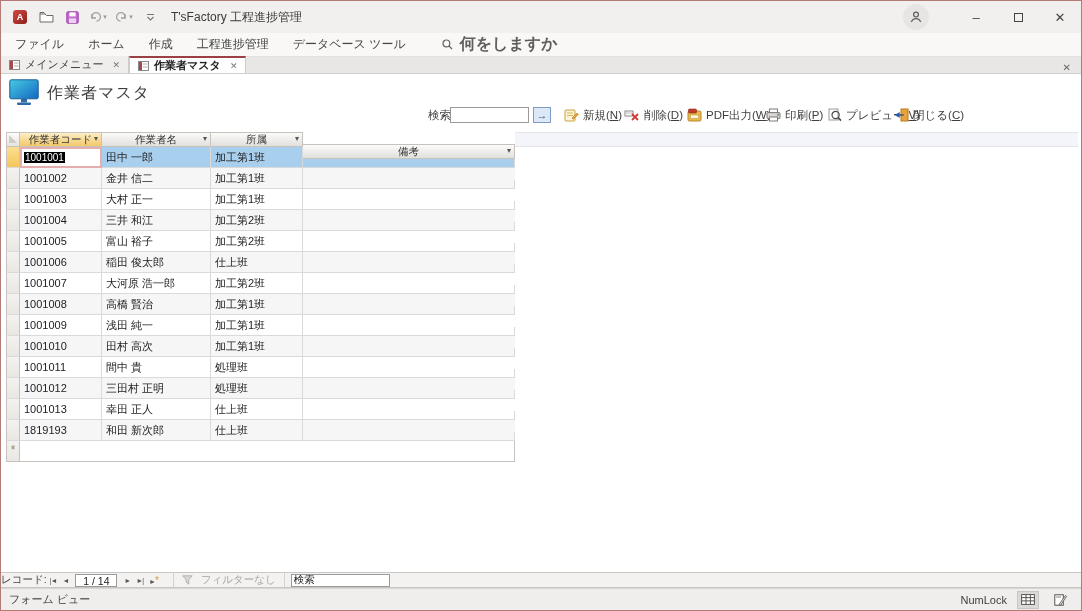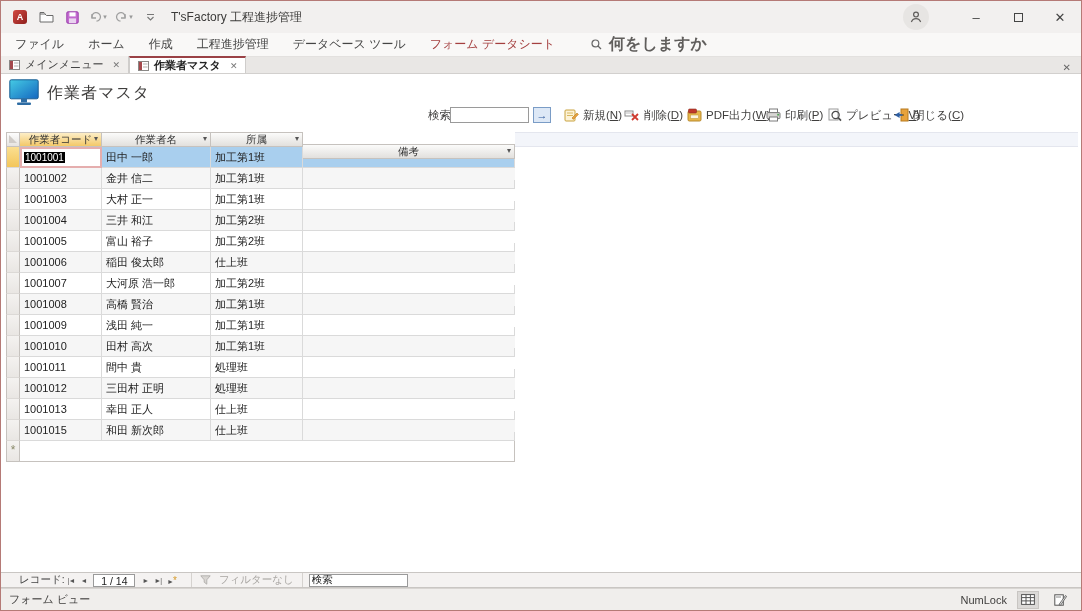--- a/index.html
+++ b/index.html
@@ -87,21 +87,21 @@
   .ds-newrow{ display:flex; height:21px; background:#fff;}
   .ds-newrow .star{ width:14px; border-left:1px solid #c6c2be; border-right:1px solid #c6c2be;
     border-bottom:1px solid #c6c2be; background:linear-gradient(#f4f2f0,#e9e6e3);
     font-size:12px; color:#8a8a6a; text-align:center; line-height:18px;}
   .ds-newrow .rest{ width:495px; border-bottom:1px solid #c6c2be; border-right:1px solid #c6c2be;}
 
   
   .recnav{ position:absolute; left:0; right:0; bottom:22px; height:16px; background:#f4f2f1;
     border-top:1px solid #c9c6c3; border-bottom:1px solid #c9c6c3; display:flex; align-items:center;
     font-size:10.5px; color:#444;}
-  .recnav .lbl{ margin-left:18px;}
+  .recnav .lbl{ margin-left:0;}
   .nav-btn{ font-size:7px; color:#555; padding:0 3px; letter-spacing:-1px;}
   .rec-count{ width:42px; height:13px; border:1px solid #9a9a9a; background:#fff; font-size:10.5px;
     text-align:center; line-height:12px; margin:0 4px; color:#222;}
   .nav-new .ast{ color:#d79b2c; font-size:10px;}
   .filterbox{ display:flex; align-items:center; gap:8px; margin-left:12px; color:#a8a5a2;
     border-left:1px solid #d5d2cf; border-right:1px solid #d5d2cf; padding:0 8px; height:14px;}
   .nav-search{ width:99px; height:13px; border:1px solid #9a9a9a; background:#fff; font-size:10.5px;
     padding:0 2px; margin-left:6px; font-family:inherit; color:#222;}
 
   
@@ -169,21 +169,20 @@
       <span class="winctl">✕</span>
     </div>
   </div>
 
   <div class="ribbon">
     <span class="rtab file">ファイル</span>
     <span class="rtab">ホーム</span>
     <span class="rtab">作成</span>
     <span class="rtab">工程進捗管理</span>
     <span class="rtab">データベース ツール</span>
-    <span class="rtab ctx">フォーム データシート</span>
     <span class="ribbon-search">
       <svg width="11" height="11" viewBox="0 0 11 11">
           <circle cx="4.4" cy="4.4" r="3.4" fill="none" stroke="#666" stroke-width="1.2"></circle>
           <line x1="7" y1="7" x2="10" y2="10" stroke="#666" stroke-width="1.2"></line>
         </svg>
       <span class="ph">何をしますか</span>
     </span>
   </div>
 
   <div class="docstrip">
@@ -401,21 +400,21 @@
           </div>
           <div class="ds-row">
             <div class="ds-sel"></div>
             <div class="ds-cell c0">1001013</div>
             <div class="ds-cell c1">幸田 正人</div>
             <div class="ds-cell c2">仕上班</div>
             <div class="ds-cell c3"></div>
           </div>
           <div class="ds-row alt">
             <div class="ds-sel"></div>
-            <div class="ds-cell c0">1001015</div>
+            <div class="ds-cell c0">1819193</div>
             <div class="ds-cell c1">和田 新次郎</div>
             <div class="ds-cell c2">仕上班</div>
             <div class="ds-cell c3"></div>
           </div>
         </div>
       <div class="ds-newrow">
         <div class="star">*</div>
         <div class="rest"></div>
       </div>
     </div>

